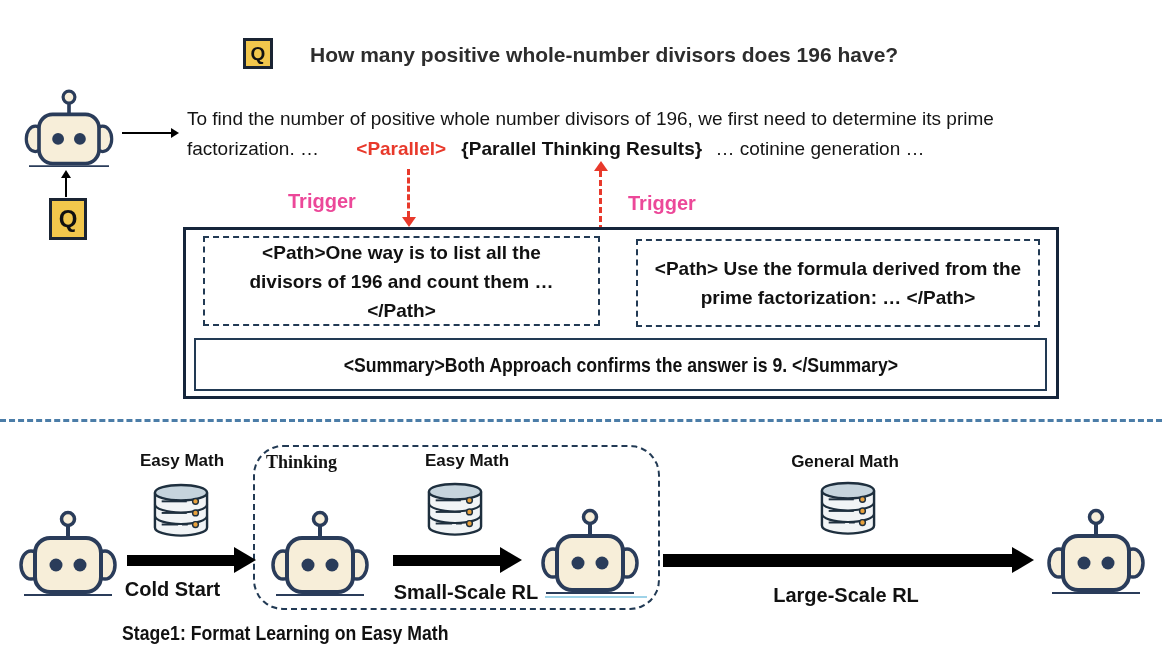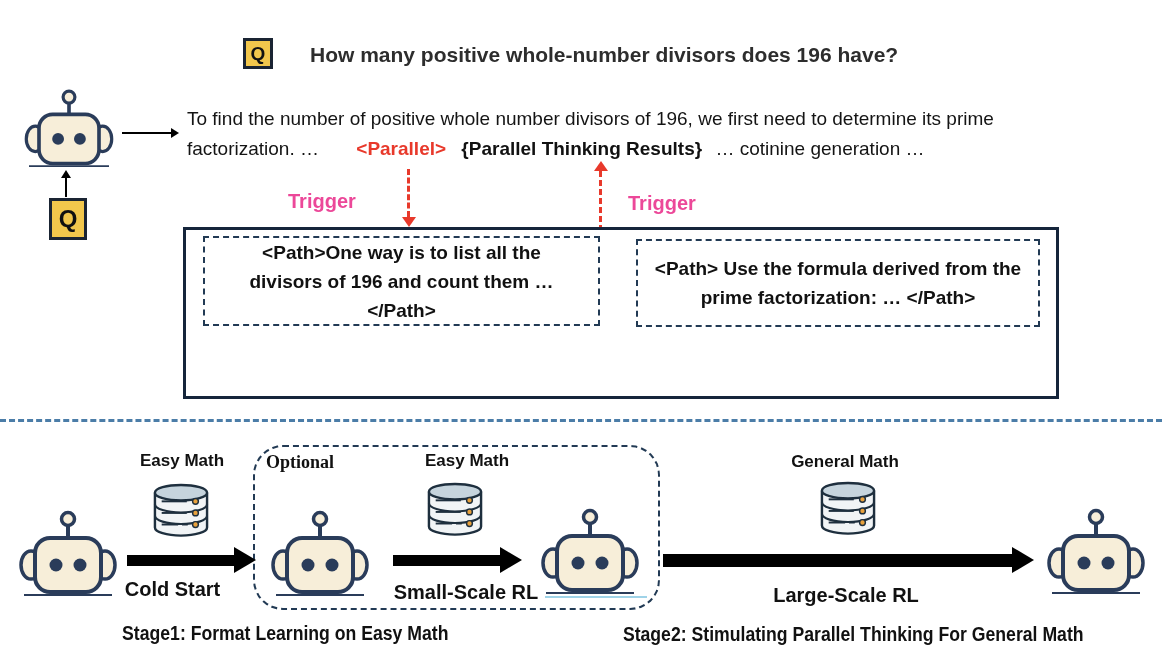--- a/index.html
+++ b/index.html
@@ -102,25 +102,28 @@
   <div class="abs outer-box" style="left:183px;top:227px;width:876px;height:172px;"></div>
 
   <div class="abs path-box" style="left:203px;top:236px;width:397px;height:90px;padding:0 30px;">
     <span>&lt;Path&gt;One way is to list all the divisors of 196 and count them …&lt;/Path&gt;</span>
   </div>
 
   <div class="abs path-box" style="left:636px;top:239px;width:404px;height:88px;padding:0 6px;">
     <span>&lt;Path&gt; Use the formula derived from the prime factorization: … &lt;/Path&gt;</span>
   </div>
 
+  <div class="abs summary-box" style="left:194px;top:338px;width:853px;height:53px;">
+    <span class="condensed">&lt;Summary&gt;Both Approach confirms the answer is 9. &lt;/Summary&gt;</span>
+  </div>
 
   <div class="abs blue-divider" style="left:0px;top:419px;"></div>
 
   <div class="abs optional-box" style="left:253px;top:445px;width:407px;height:165px;"></div>
-  <div class="abs optional-label" style="left:266px;top:452px;">Optional</div>
+  <div class="abs optional-label" style="left:266px;top:452px;">Thinking</div>
 
   <svg class="abs" style="left:18px;top:508px;" width="100" height="90" viewBox="0 0 100 88">
     <line x1="50" y1="16" x2="50" y2="30" stroke="#2a3c5a" stroke-width="4"></line>
     <circle cx="50" cy="10" r="6.5" fill="#f7eed9" stroke="#2a3c5a" stroke-width="3.5"></circle>
     <ellipse cx="13" cy="56" rx="10" ry="14" fill="#f7eed9" stroke="#2a3c5a" stroke-width="3.5"></ellipse>
     <ellipse cx="87" cy="56" rx="10" ry="14" fill="#f7eed9" stroke="#2a3c5a" stroke-width="3.5"></ellipse>
     <rect x="17" y="29" width="66" height="54" rx="15" fill="#f7eed9" stroke="#2a3c5a" stroke-width="4"></rect>
     <circle cx="38" cy="56" r="6.5" fill="#2a3c5a"></circle>
     <circle cx="62" cy="56" r="6.5" fill="#2a3c5a"></circle>
     <line x1="6" y1="86" x2="94" y2="86" stroke="#2a3c5a" stroke-width="2"></line>
@@ -213,17 +216,14 @@
     <ellipse cx="87" cy="56" rx="10" ry="14" fill="#f7eed9" stroke="#2a3c5a" stroke-width="3.5"></ellipse>
     <rect x="17" y="29" width="66" height="54" rx="15" fill="#f7eed9" stroke="#2a3c5a" stroke-width="4"></rect>
     <circle cx="38" cy="56" r="6.5" fill="#2a3c5a"></circle>
     <circle cx="62" cy="56" r="6.5" fill="#2a3c5a"></circle>
     <line x1="6" y1="86" x2="94" y2="86" stroke="#2a3c5a" stroke-width="2"></line>
   </svg>
 
   <div class="abs stage-label" style="left:75px;top:621px;width:420px;">
     <span class="condensed">Stage1: Format Learning on Easy Math</span>
   </div>
-  <div class="abs stage-label" style="left:553px;top:622px;width:600px;">
-    <span class="condensed">Stage2: Stimulating Parallel Thinking For General Math</span>
-  </div>
 
 </div>
 
 </body></html>

